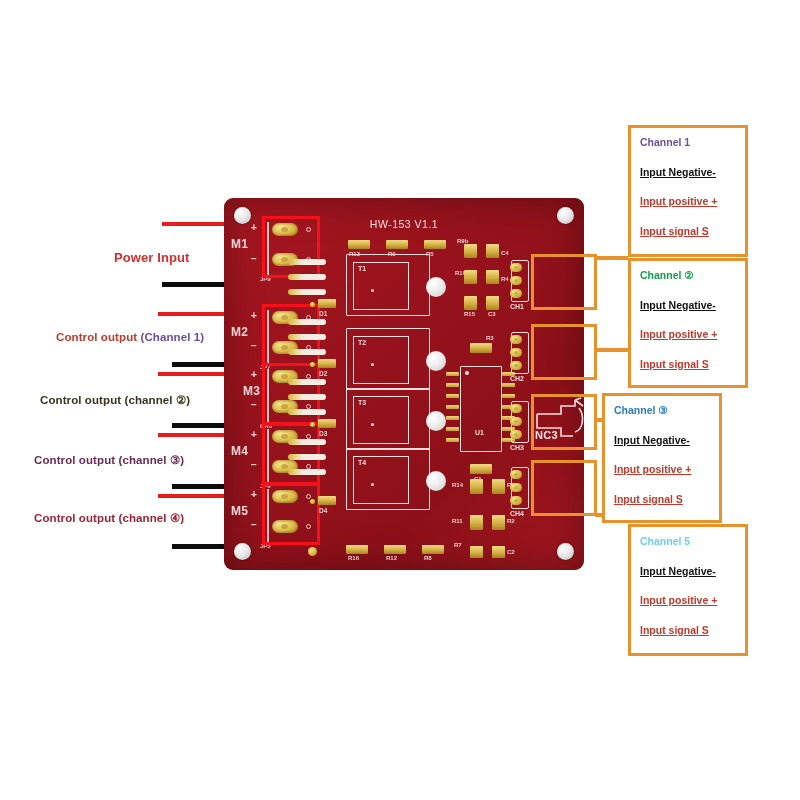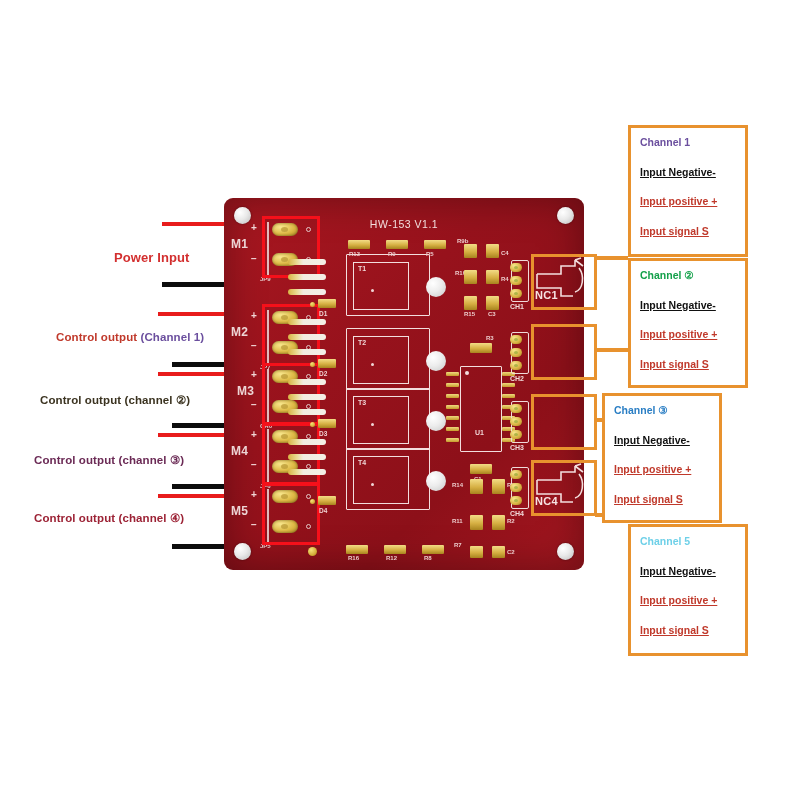--- a/index.html
+++ b/index.html
@@ -148,21 +148,21 @@
     <div class="mlabel" style="left:7px;top:127px;">M2</div>
     <div class="msign" style="left:27px;top:112px;">+</div>
     <div class="msign" style="left:27px;top:142px;">−</div>
     <div class="wslot" style="left:43px;top:112px;height:54px;"></div>
     <div class="screwpad" style="left:48px;top:113px;"></div>
     <div class="screwpad" style="left:48px;top:143px;"></div>
     <div class="screwhole" style="left:82px;top:117px;"></div>
     <div class="screwhole" style="left:82px;top:147px;"></div>
     <div class="jp" style="left:36px;top:166px;">JP7</div>
 
-    <div class="mlabel" style="left:13px;top:186px;">M3</div>
+    <div class="mlabel" style="left:19px;top:186px;">M3</div>
     <div class="msign" style="left:27px;top:171px;">+</div>
     <div class="msign" style="left:27px;top:201px;">−</div>
     <div class="wslot" style="left:43px;top:171px;height:54px;"></div>
     <div class="screwpad" style="left:48px;top:172px;"></div>
     <div class="screwpad" style="left:48px;top:202px;"></div>
     <div class="screwhole" style="left:82px;top:176px;"></div>
     <div class="screwhole" style="left:82px;top:206px;"></div>
     <div class="jp" style="left:36px;top:225px;">CH0</div>
 
     <div class="mlabel" style="left:7px;top:246px;">M4</div>
@@ -331,39 +331,31 @@
     <div class="chpad" style="left:286px;top:219px;"></div>
     <div class="chpad" style="left:286px;top:232px;"></div>
     <div class="chlabel" style="left:286px;top:246px;">CH3</div>
 
     <div class="chhdr" style="left:287px;top:269px;width:18px;height:42px;"></div>
     <div class="chpad" style="left:286px;top:272px;"></div>
     <div class="chpad" style="left:286px;top:285px;"></div>
     <div class="chpad" style="left:286px;top:298px;"></div>
     <div class="chlabel" style="left:286px;top:312px;">CH4</div>
 
-    <div class="relay" style="left:309px;top:58px;width:60px;height:50px;">
+
+
+    <div class="relay" style="left:309px;top:198px;width:60px;height:50px;">
       <svg class="sym" width="60" height="50" viewBox="0 0 60 50">
         <path d="M4 18 H28 V10 H42 V4 M42 4 L50 10 M42 4 L48 2" fill="none" stroke="#f3dede" stroke-width="1.6"></path>
         <path d="M4 18 V32 H28 V40 H40" fill="none" stroke="#f3dede" stroke-width="1.6"></path>
         <path d="M42 36 C50 34 52 20 46 12" fill="none" stroke="#f3dede" stroke-width="1.6"></path>
       </svg>
-      <div class="nclabel" style="left:2px;top:33px;">NC1</div>
-    </div>
-
-
-
-    <div class="relay" style="left:309px;top:264px;width:60px;height:50px;">
-      <svg class="sym" width="60" height="50" viewBox="0 0 60 50">
-        <path d="M4 18 H28 V10 H42 V4 M42 4 L50 10 M42 4 L48 2" fill="none" stroke="#f3dede" stroke-width="1.6"></path>
-        <path d="M4 18 V32 H28 V40 H40" fill="none" stroke="#f3dede" stroke-width="1.6"></path>
-        <path d="M42 36 C50 34 52 20 46 12" fill="none" stroke="#f3dede" stroke-width="1.6"></path>
-      </svg>
-      <div class="nclabel" style="left:2px;top:33px;">NC4</div>
-    </div>
+      <div class="nclabel" style="left:2px;top:33px;">NC3</div>
+    </div>
+
   </div>
 
   <div class="hl-orange" style="left:531px;top:254px;width:66px;height:56px;"></div>
   <div class="hl-orange" style="left:531px;top:324px;width:66px;height:56px;"></div>
   <div class="hl-orange" style="left:531px;top:394px;width:66px;height:56px;"></div>
   <div class="hl-orange" style="left:531px;top:460px;width:66px;height:56px;"></div>
 
   <div class="lbl" style="left:114px;top:250px;font-size:13px;">
     <span style="color:#d32f2f;">Power Input</span>
   </div>

